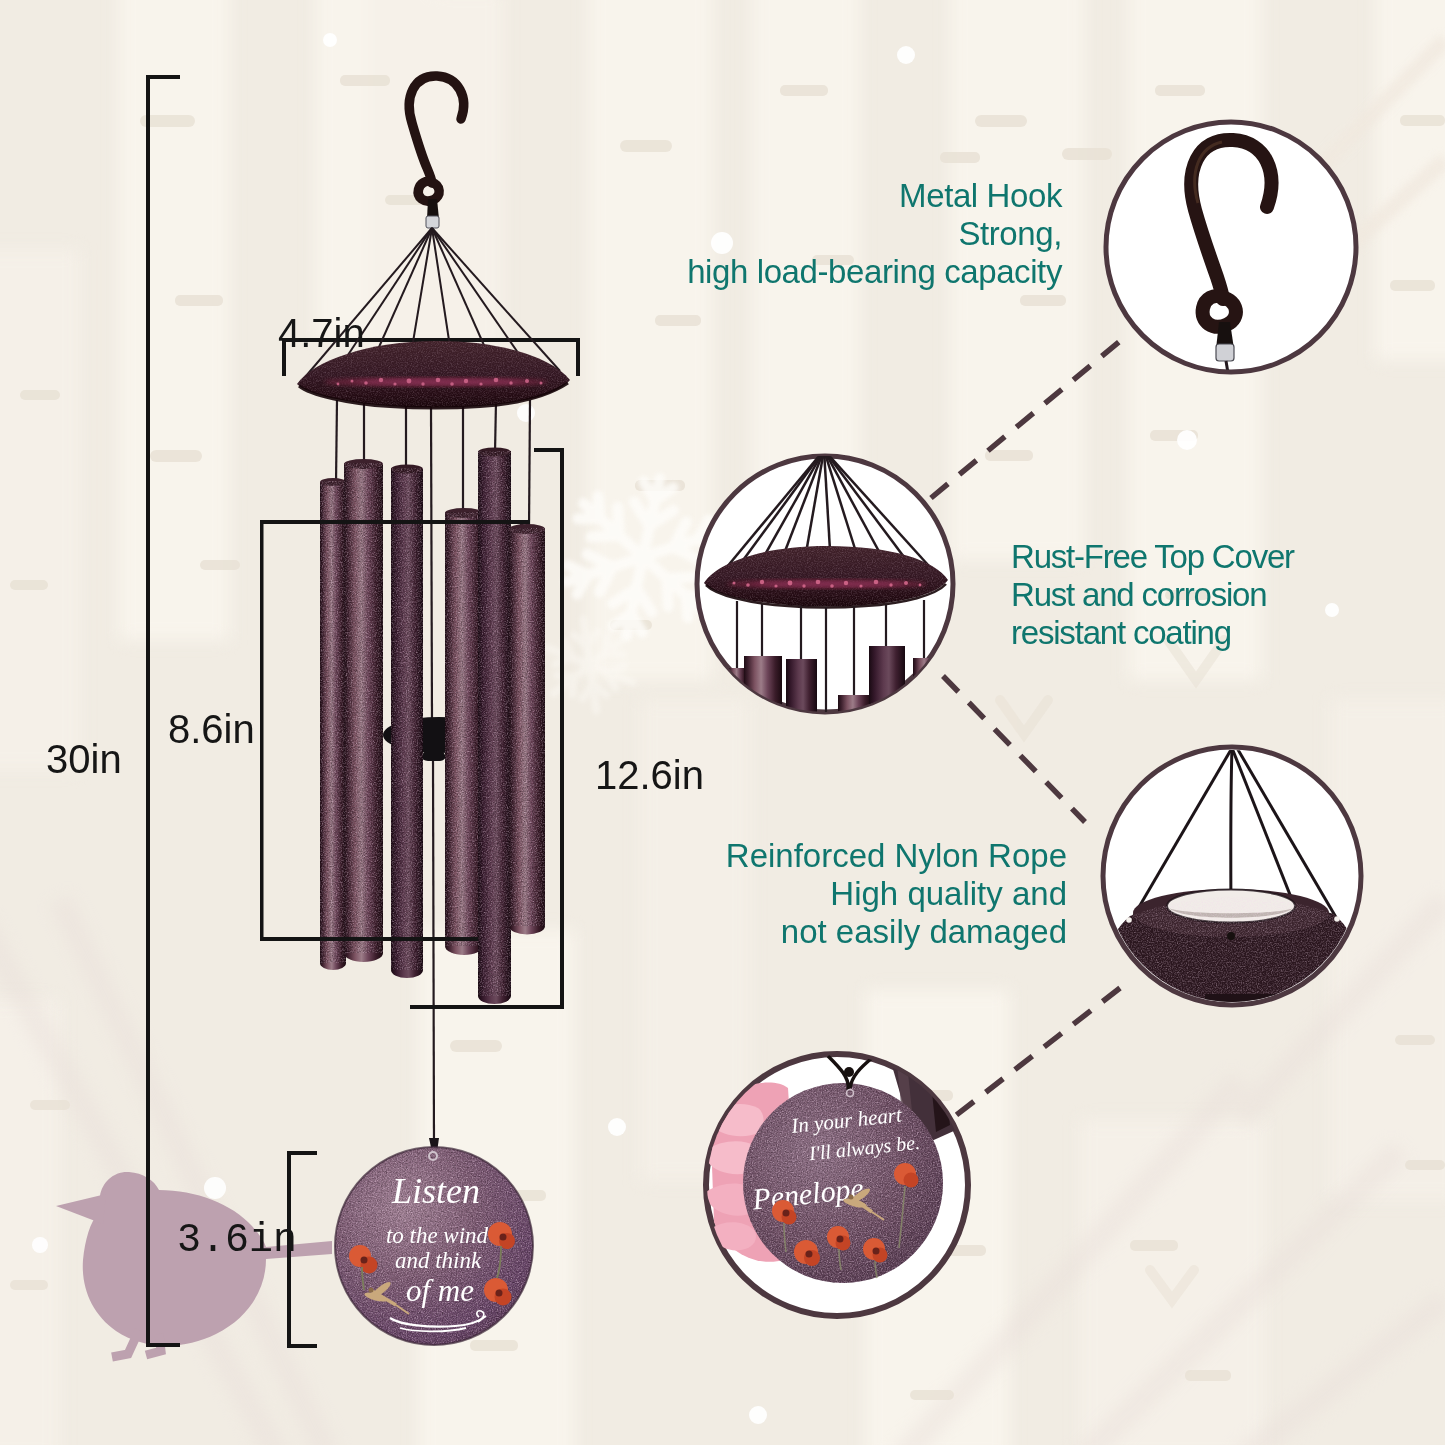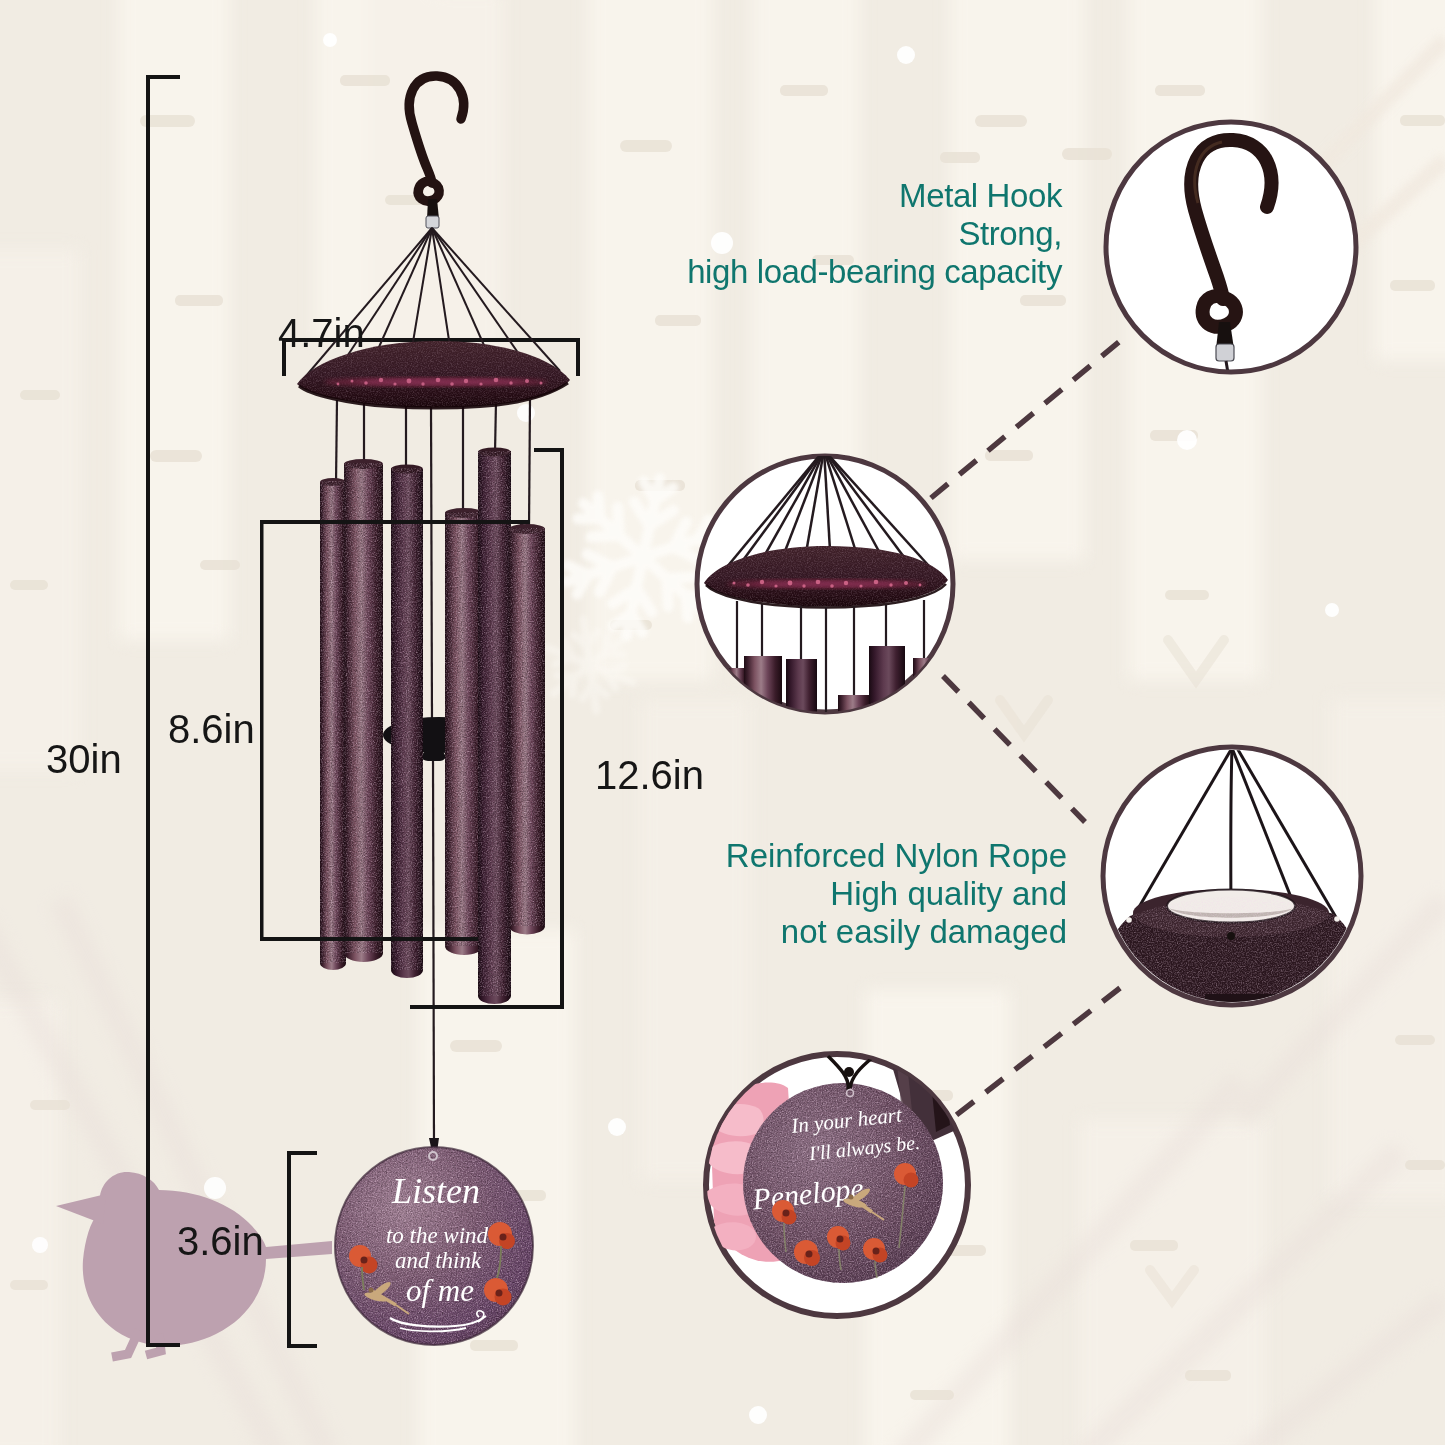--- a/index.html
+++ b/index.html
@@ -572,18 +572,19 @@
         <path d="M 905 1186 C 903 1210, 901 1230, 899 1248 M 784 1223 C 784 1234, 785 1244, 786 1252 M 839 1249 C 839 1258, 840 1264, 841 1270 M 875 1261 C 875 1268, 876 1273, 877 1278" stroke="#8a8d6a" stroke-width="1.6" fill="none" opacity="0.8"></path>
       </g>
     </g>
   </g>
 </svg>
 
 <div class="dim" style="left:46px;top:739px;">30in</div>
 <div class="dim" style="left:278px;top:281px;margin-top:32px;">4.7in</div>
 <div class="dim" style="left:168px;top:709px;">8.6in</div>
 <div class="dim" style="left:595px;top:755px;">12.6in</div>
-<div class="dim" style="left:177px;top:1221px;">3.6in</div>
+<div class="dim" style="left:177px;top:1221px;font-family:Liberation Mono, monospace;">3.6in</div>
 
 <div class="callout" style="right:383px;top:177px;text-align:right;letter-spacing:-0.4px;">Metal Hook<br>Strong,<br>high load-bearing capacity</div>
+<div class="callout" style="left:1011px;top:538px;letter-spacing:-1.2px;">Rust-Free Top Cover<br>Rust and corrosion<br>resistant coating</div>
 <div class="callout" style="right:378px;top:837px;text-align:right;margin-left:28px;">Reinforced Nylon Rope<br>High quality and<br>not easily damaged</div>
 
 </div>
 
 </body></html>

